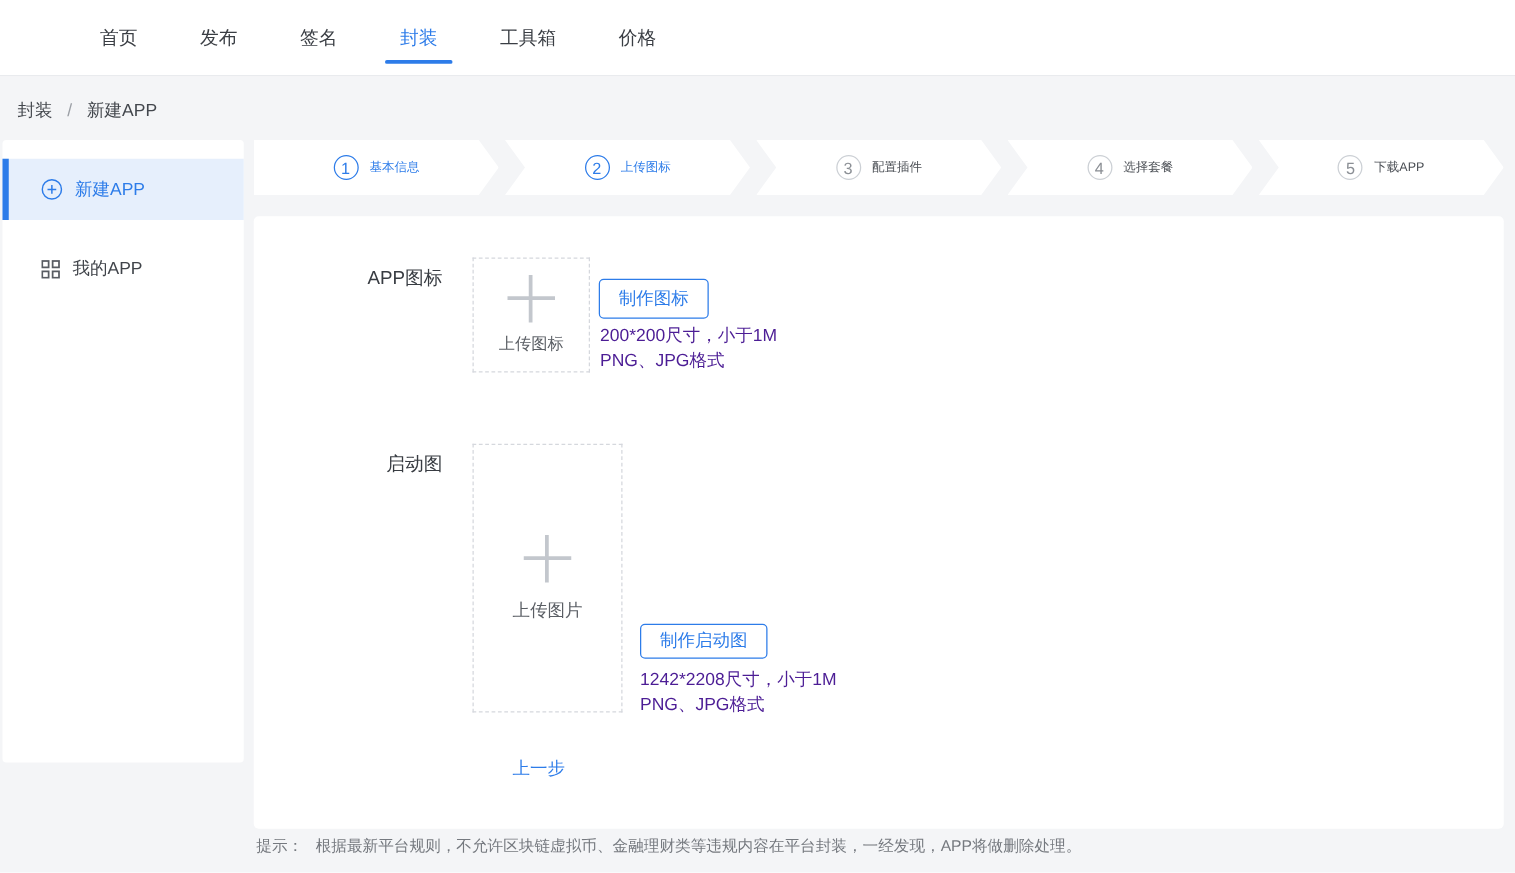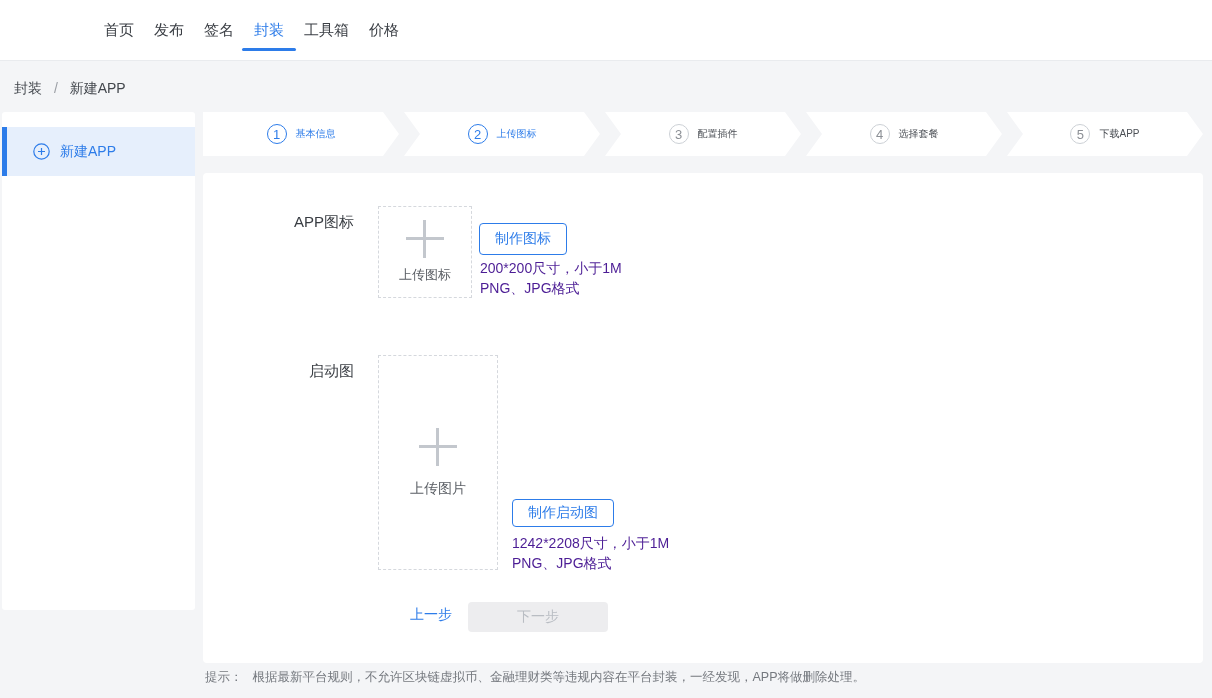--- a/index.html
+++ b/index.html
@@ -13,21 +13,21 @@
   *{margin:0;padding:0;box-sizing:border-box;}
   html,body{width:1212px;height:698px;}
   body{
     position:relative;
     background:var(--page-bg);
     font-family:"Liberation Sans","DejaVu Sans",sans-serif;
     overflow:hidden;
   }
   
   .header{position:absolute;top:0;left:0;width:1212px;height:61px;background:#fff;border-bottom:1px solid var(--header-border);z-index:3;}
-  .nav{display:flex;height:100%;padding-left:104px;gap:20px;align-items:flex-end;}
+  .nav{display:flex;height:100%;padding-left:80px;gap:50px;align-items:flex-end;}
   .nav-item{display:flex;align-items:center;height:100%;font-size:15px;color:#3a3e44;cursor:pointer;position:relative;}
   .nav-item.active{color:var(--accent);}
   .nav-item.active::after{content:"";position:absolute;left:-12px;right:-12px;bottom:9px;height:3px;background:var(--accent);border-radius:2px;}
   
   .breadcrumb{position:absolute;top:80px;left:14px;font-size:14px;color:#43474d;z-index:2;}
   .breadcrumb .sep{color:#9b9fa5;margin:0 8px;}
   
   .sidebar{position:absolute;left:2px;top:112px;width:193px;height:498px;background:#fff;border-radius:3px;z-index:2;}
   .side-item{display:flex;align-items:center;font-size:14px;color:#40444a;cursor:pointer;}
   .side-item .icon{margin-right:10px;display:flex;align-items:center;}
@@ -91,20 +91,31 @@
 <aside class="sidebar">
   <div class="side-item active">
     <span class="icon">
       <svg width="17" height="17" viewBox="0 0 17 17" fill="none" stroke="currentColor" stroke-width="1.2">
         <circle cx="8.5" cy="8.5" r="7.7"></circle>
         <path d="M8.5 5v7M5 8.5h7"></path>
       </svg>
     </span>
     <span>新建APP</span>
   </div>
+  <div class="side-item plain">
+    <span class="icon">
+      <svg width="15" height="15" viewBox="0 0 15 15" fill="none" stroke="#585c62" stroke-width="1.4">
+        <rect x="0.8" y="0.8" width="5.1" height="5.1"></rect>
+        <rect x="9.1" y="0.8" width="5.1" height="5.1"></rect>
+        <rect x="0.8" y="9.1" width="5.1" height="5.1"></rect>
+        <rect x="9.1" y="9.1" width="5.1" height="5.1"></rect>
+      </svg>
+    </span>
+    <span>我的APP</span>
+  </div>
 </aside>
 
 <div class="wizard">
   <div class="step active">
     <span class="num">1</span>
     <span class="lbl">基本信息</span>
   </div>
   <div class="step active">
     <span class="num">2</span>
     <span class="lbl">上传图标</span>
@@ -147,19 +158,18 @@
   </div>
 
   <button class="make-btn" id="make-launch-btn">制作启动图</button>
 
   <div class="hint" id="hint-launch">
     <div>1242*2208尺寸，小于1M</div>
     <div>PNG、JPG格式</div>
   </div>
 
   <a class="prev-link">上一步</a>
-  <button class="next-btn" disabled="">下一步</button>
 
 </main>
 
 <div class="page-footer">
   <span class="prefix">提示：</span><span>根据最新平台规则，不允许区块链虚拟币、金融理财类等违规内容在平台封装，一经发现，APP将做删除处理。</span>
 </div>
 
 </body></html>

